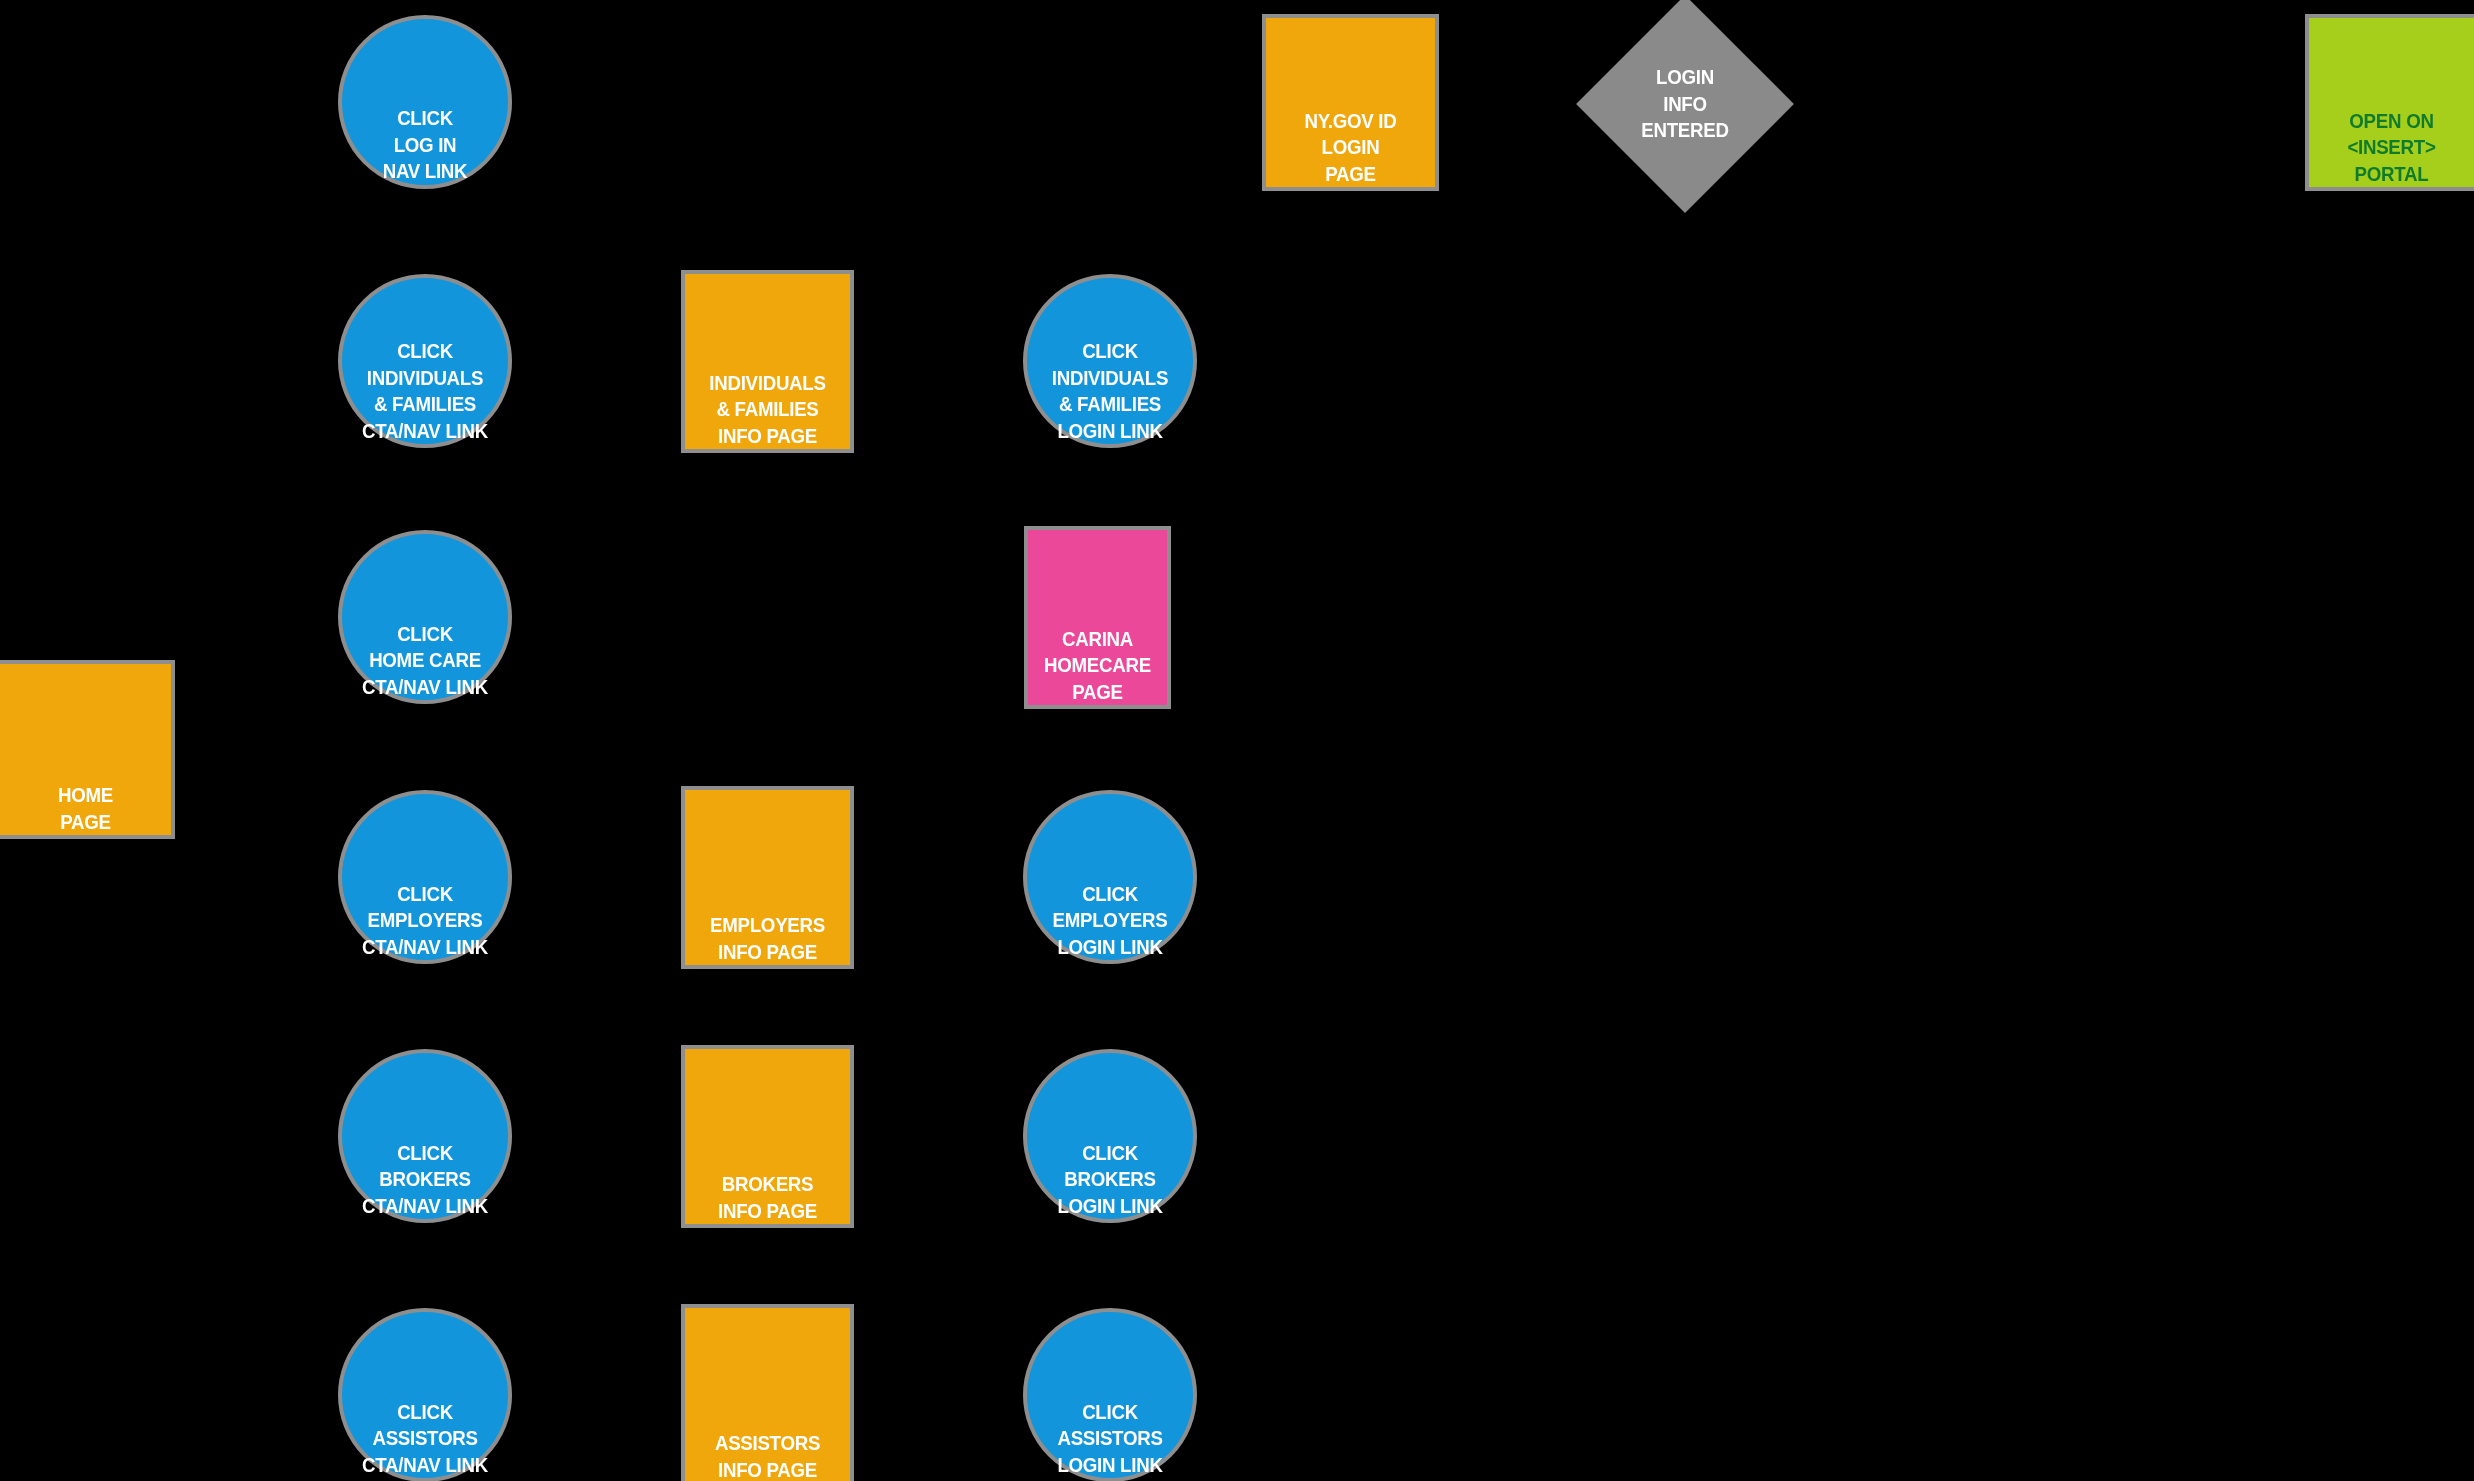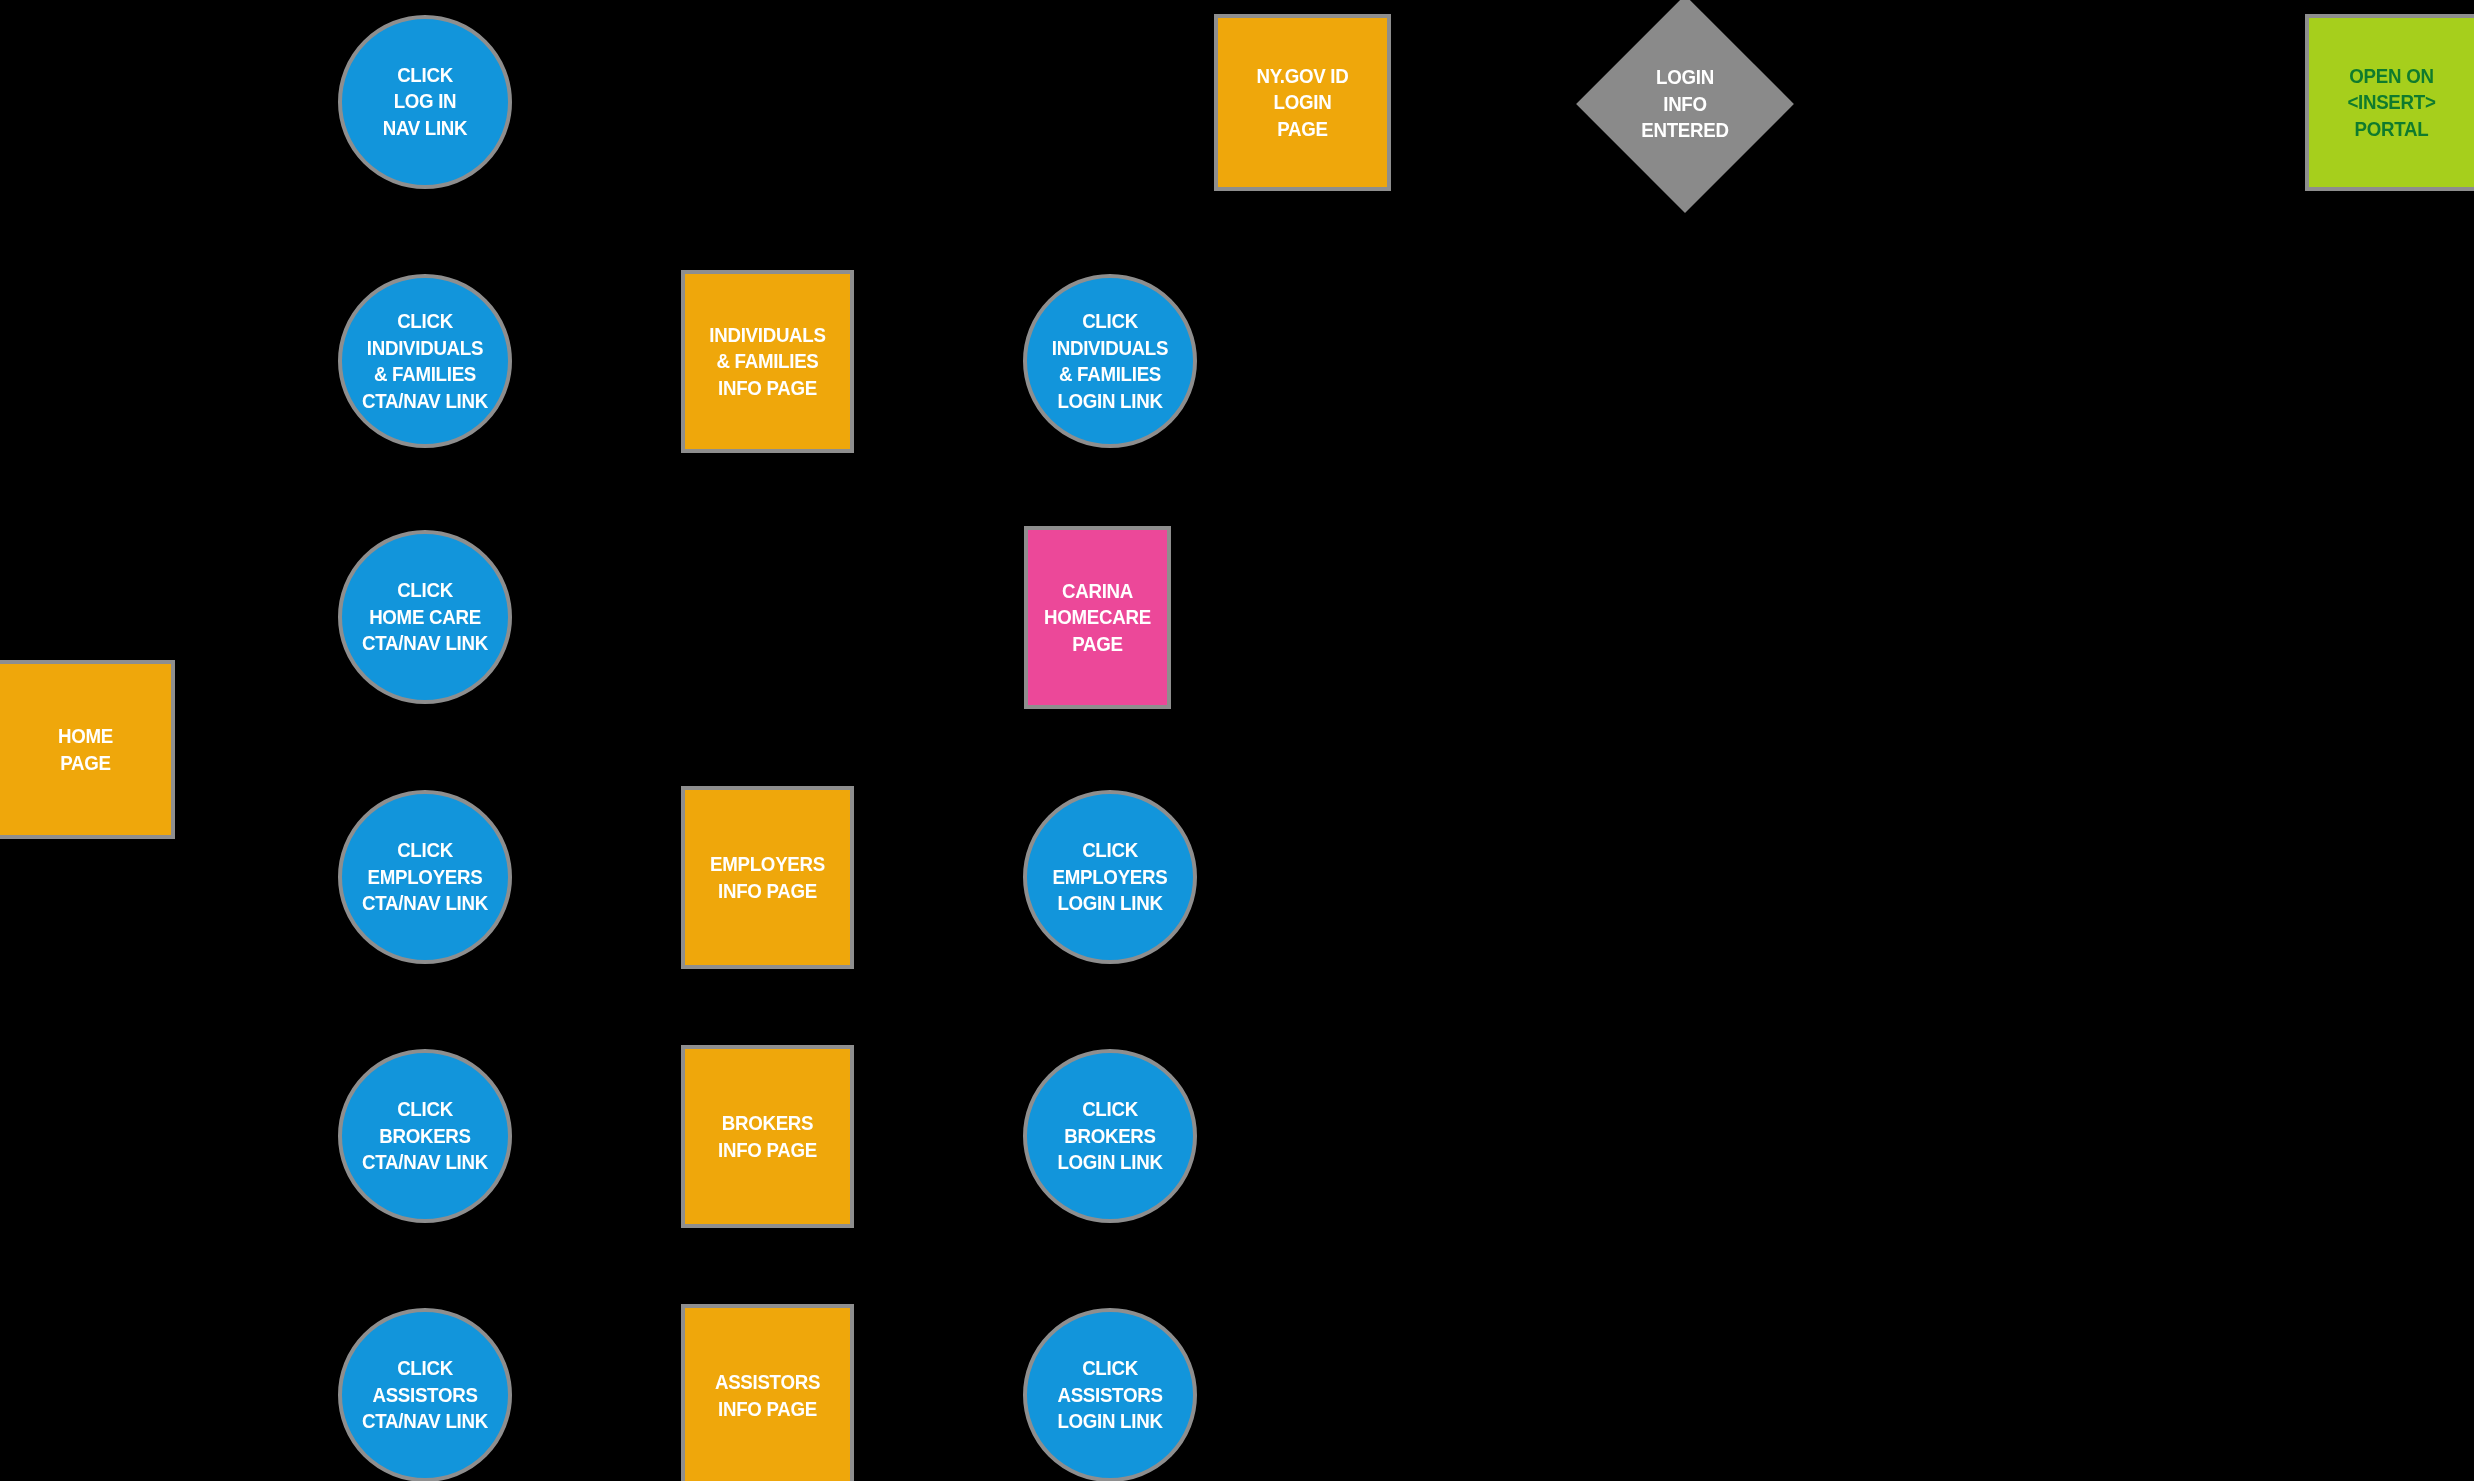--- a/index.html
+++ b/index.html
@@ -14,21 +14,21 @@
     background: #000000;
     overflow: hidden;
     font-family: "Liberation Sans", "DejaVu Sans", sans-serif;
   }
   .node {
     position: absolute;
     box-sizing: border-box;
   }
   .shape-circle, .shape-rect, .shape-end {
     display: flex;
-    align-items: center;
+    align-items: flex-end;
     justify-content: center;
   }
   .shape-circle { border-radius: 50%; }
   .shape-diamond { background: transparent !important; border: none !important; }
   .diamond-inner {
     position: absolute;
     left: 0; right: 0; top: 0; bottom: 0;
     margin: auto;
     transform: rotate(45deg);
   }
@@ -60,21 +60,21 @@
         <span>PAGE</span>
       </div>
     </div>
     <div class="node shape-circle" style="left: 338px; top: 14.5px; width: 174px; height: 174px; background: rgb(18, 149, 219); border: 4.3px solid rgb(142, 142, 142);">
       <div class="label" style="color: rgb(255, 255, 255);">
         <span>CLICK</span>
         <span>LOG IN</span>
         <span>NAV LINK</span>
       </div>
     </div>
-    <div class="node shape-rect" style="left: 1214px; top: 14px; width: 177px; height: 177px; background: rgb(239, 167, 11); border: 4.3px solid rgb(142, 142, 142);">
+    <div class="node shape-rect" style="left: 1262px; top: 14px; width: 177px; height: 177px; background: rgb(239, 167, 11); border: 4.3px solid rgb(142, 142, 142);">
       <div class="label" style="color: rgb(255, 255, 255);">
         <span>NY.GOV ID</span>
         <span>LOGIN</span>
         <span>PAGE</span>
       </div>
     </div>
     <div class="node shape-diamond" style="left: 1576px; top: -4.7px; width: 218px; height: 218px;">
       <div class="diamond-inner" style="width: 154px; height: 154px; background: rgb(138, 138, 138);"></div>
       <div class="label" style="color: rgb(255, 255, 255);">
         <span>LOGIN</span>

